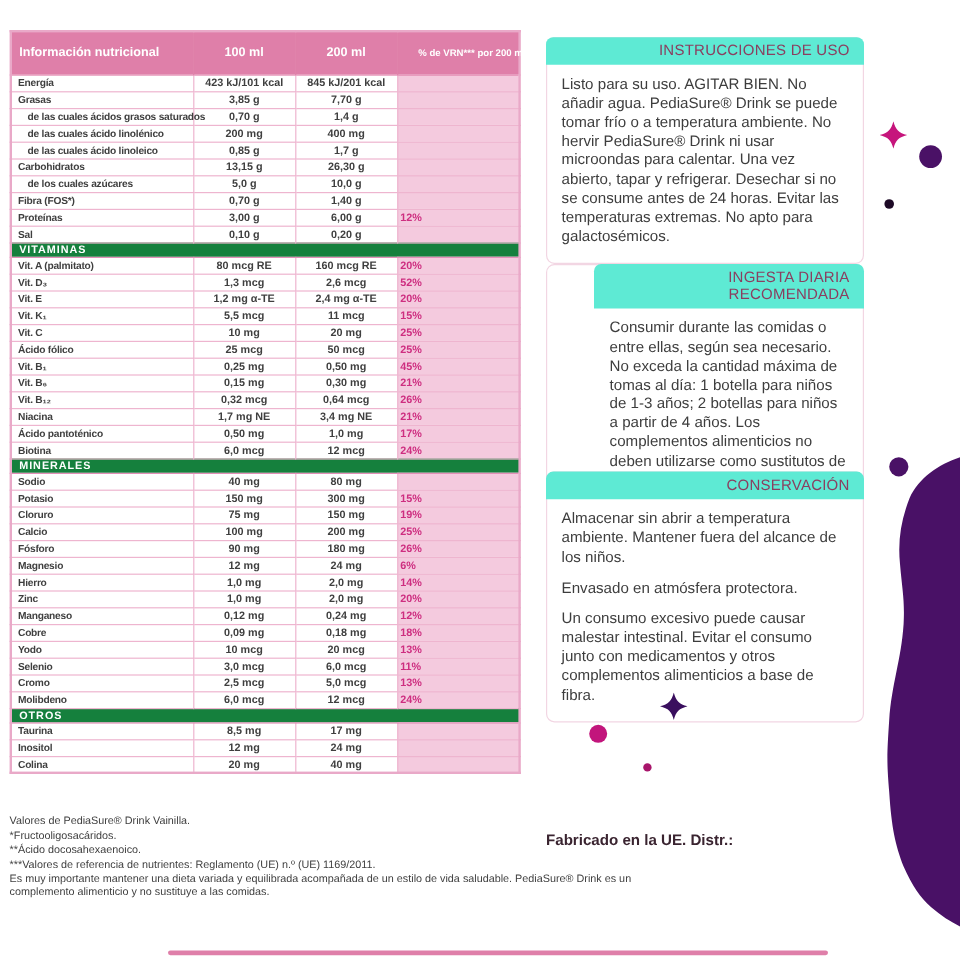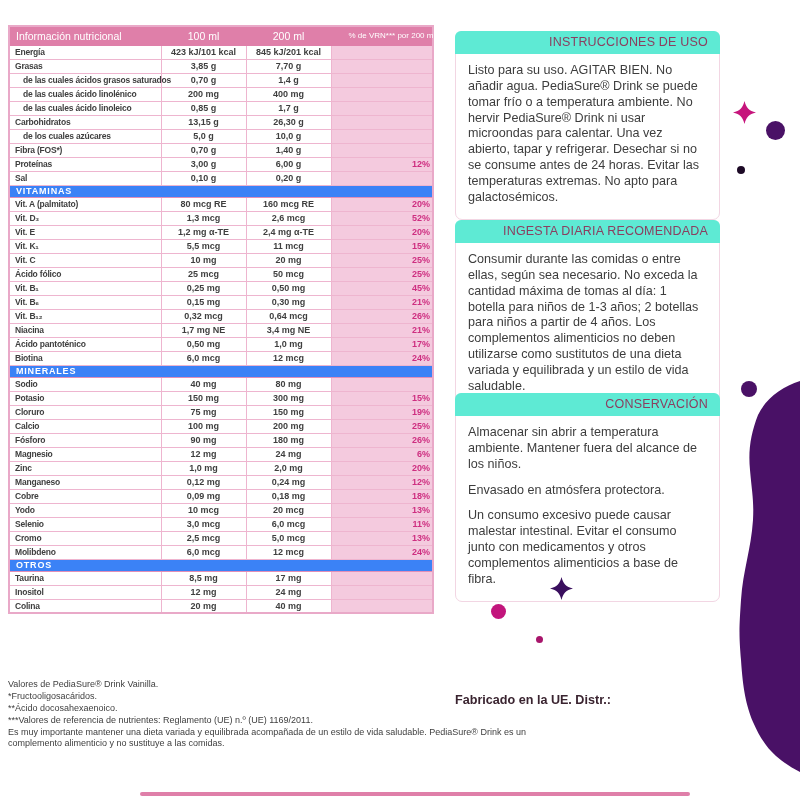--- a/index.html
+++ b/index.html
@@ -3,43 +3,43 @@
 <meta charset="utf-8">
 <style>
   html,body{margin:0;padding:0;background:#fff;}
   .page{position:relative;width:800px;height:800px;background:#ffffff;overflow:hidden;
         font-family:"Liberation Sans", sans-serif;color:#3d3d3d;}
 
   
   table.nutri{position:absolute;left:8px;top:25px;width:424px;border-collapse:collapse;
               table-layout:fixed;border:2px solid #e9a9c8;}
   table.nutri th,table.nutri td{border:1px solid #eeb5cf;box-sizing:border-box;}
-  table.nutri thead th{background:#df7fa9;border-color:#df7fa9;color:#fff;font-weight:normal;
-              font-size:10.5px;height:19px;padding:1px 17px;text-align:center;white-space:nowrap;}
+  table.nutri thead th{background:#df7fa9;border-color:#df7fa9;color:#fff;font-weight:bold;
+              font-size:10.5px;height:36px;padding:1px 17px;text-align:center;white-space:nowrap;}
   table.nutri thead th.first{text-align:left;padding-left:6px;}
   table.nutri thead th.vrnh{font-size:8px;}
   td.lbl{font-size:8.5px;font-weight:bold;color:#3f3f3f;text-align:left;padding:0 2px 0 5px;
          height:14px;white-space:nowrap;letter-spacing:-0.2px;}
   td.lbl.ind{padding-left:13px;margin-left:20px;}
   td.val{font-size:9px;font-weight:bold;color:#3f3f3f;text-align:center;height:14px;
          padding:0 2px;white-space:nowrap;}
-  td.vrn{font-size:9px;font-weight:bold;color:#ce2e80;text-align:right;background:#f4cade;
+  td.vrn{font-size:9px;font-weight:bold;color:#ce2e80;text-align:left;background:#f4cade;
          height:14px;padding:0 2px;white-space:nowrap;}
-  tr.bar td{background:#3b82f6;border-color:#e28fb7;color:#fff;font-weight:bold;font-size:9px;
+  tr.bar td{background:#15803d;border-color:#e28fb7;color:#fff;font-weight:bold;font-size:9px;
          letter-spacing:0.8px;height:12px;padding:0 6px;text-align:left;}
 
   
   .footnotes{position:absolute;left:8px;top:679px;width:560px;font-size:9px;line-height:1.32;
              color:#3e3e3e;}
 
   
   .panel{position:absolute;left:455px;width:265px;background:#fff;border:1px solid #f2d6e3;
          border-radius:7px;box-sizing:border-box;}
   .panel-0{top:31px;}
-  .panel-1{top:220px;}
+  .panel-1{top:220px;padding-left:40px;}
   .panel-2{top:393px;}
   .panel-header{background:#5eead4;border-radius:6px 6px 0 0;color:#8a3f60;font-weight:normal;
          font-size:12.5px;letter-spacing:0.2px;padding:4px 12px 5px;margin:-1px -1px 0 -1px;text-align:right;}
   .panel-body{padding:9px 12px 13px;font-size:12.6px;line-height:1.26;color:#3d3d3d;}
   .panel-body p{margin:0;}
   .panel-body p + p{margin-top:10px;}
 
   
   .distributor{position:absolute;left:455px;top:692px;width:280px;font-size:12.6px;line-height:1.3;}
   .dist-title{font-weight:bold;color:#3a2430;}
@@ -246,20 +246,26 @@
           <td class="lbl">Fósforo</td>
           <td class="val">90 mg</td>
           <td class="val">180 mg</td>
           <td class="vrn">26%</td>
         </tr>
         <tr>
           <td class="lbl">Magnesio</td>
           <td class="val">12 mg</td>
           <td class="val">24 mg</td>
           <td class="vrn">6%</td>
+        </tr>
+        <tr>
+          <td class="lbl">Hierro</td>
+          <td class="val">1,0 mg</td>
+          <td class="val">2,0 mg</td>
+          <td class="vrn">14%</td>
         </tr>
         <tr>
           <td class="lbl">Zinc</td>
           <td class="val">1,0 mg</td>
           <td class="val">2,0 mg</td>
           <td class="vrn">20%</td>
         </tr>
         <tr>
           <td class="lbl">Manganeso</td>
           <td class="val">0,12 mg</td>

